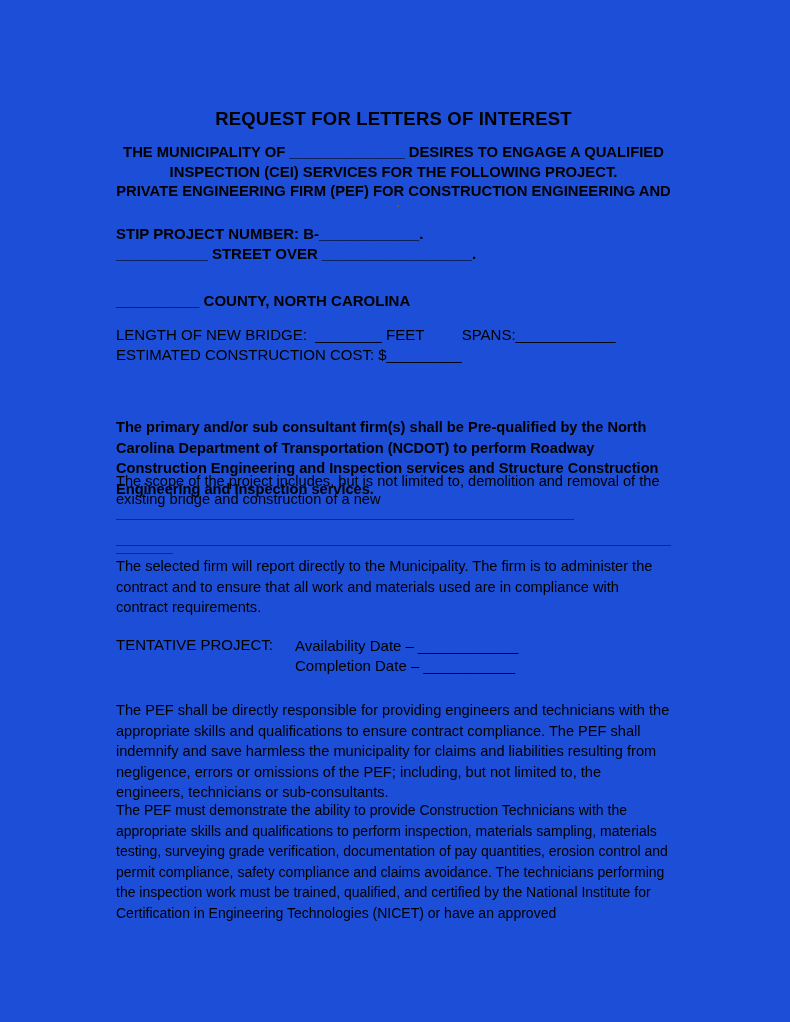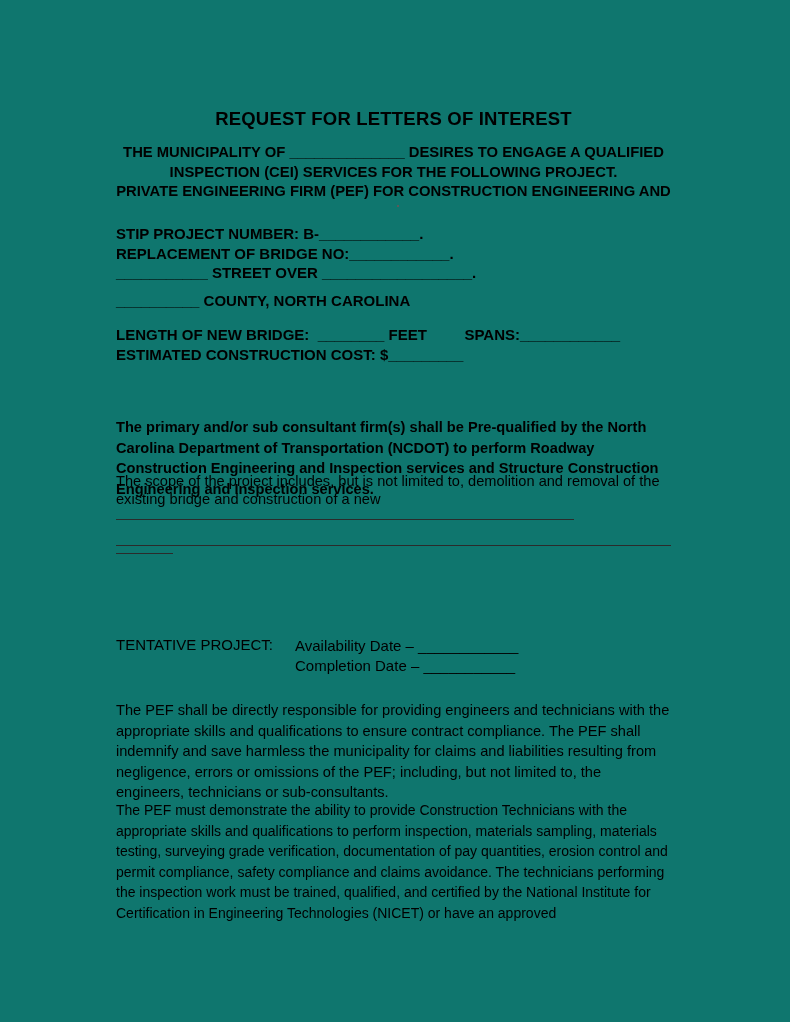--- a/index.html
+++ b/index.html
@@ -14,21 +14,21 @@
     font-family: "Liberation Sans", sans-serif;
     color: #000000;
     overflow: hidden;
   }
 
   .page {
     position: absolute;
     left: 0; top: 0;
     width: 790px;
     height: 1022px;
-    background: #0f766e;
+    background: #1d4ed8;
   }
 
   
   .col {
     position: absolute;
     left: 116px;
     width: 555px;
   }
 
   .doc-title {
@@ -65,21 +65,21 @@
 
   .county-line {
     top: 292px;
     font-size: 15px;
     font-weight: bold;
   }
 
   .measure-block {
     top: 325px;
     font-size: 15px;
-    font-weight: bold;
+    font-weight: normal;
     line-height: 19.5px;
   }
 
   .prequal {
     top: 391px;
     font-size: 14.6px;
     font-weight: bold;
     line-height: 20.5px;
     margin-top: 26px;
   }
@@ -153,39 +153,39 @@
   <div class="col intro">
     <span class="line">THE MUNICIPALITY OF ______________ DESIRES TO ENGAGE A QUALIFIED</span>
     <span class="line">INSPECTION (CEI) SERVICES FOR THE FOLLOWING PROJECT.</span>
     <span class="line">PRIVATE ENGINEERING FIRM (PEF) FOR CONSTRUCTION ENGINEERING AND</span>
   </div>
 
   <div class="stray-dot"></div>
 
   <div class="col project-block">
     <span class="line">STIP PROJECT NUMBER: B-____________.</span>
-    <span class="line">REPLACEMENT OF BRIDGE NO:____________.</span>
     <span class="line">___________ STREET OVER __________________.</span>
   </div>
 
   <div class="col county-line">__________ COUNTY,  NORTH CAROLINA</div>
 
   <div class="col measure-block">
     <span class="line">LENGTH OF NEW BRIDGE:  ________ FEET         SPANS:____________</span>
     <span class="line">ESTIMATED CONSTRUCTION COST: $_________</span>
   </div>
 
   <div class="col prequal">The primary and/or sub consultant firm(s) shall be Pre-qualified by the North Carolina Department of Transportation (NCDOT) to perform Roadway Construction Engineering and Inspection services and Structure Construction Engineering and Inspection services.</div>
 
   <div class="col scope">The scope of the project includes, but is not limited to, demolition and removal of the existing bridge and construction of a new</div>
 
   <div class="rule rule-long"></div>
   <div class="rule rule-full"></div>
   <div class="rule rule-short"></div>
 
+  <div class="col selected-firm">The selected firm will report directly to the Municipality. The firm is to administer the contract and to ensure that all work and materials used are in compliance with contract requirements.</div>
 
   <div class="schedule-label">TENTATIVE PROJECT:</div>
   <div class="schedule-items">
     <span class="line">Availability Date – ____________</span>
     <span class="line">Completion Date – ___________</span>
   </div>
 
   <div class="col para-pef-1">The PEF shall be directly responsible for providing engineers and technicians with the appropriate skills and qualifications to ensure contract compliance.  The PEF shall indemnify and save harmless the municipality for claims and liabilities resulting from negligence, errors or omissions of the PEF; including, but not limited to, the engineers, technicians or sub-consultants.</div>
 
   <div class="col para-pef-2">The PEF must demonstrate the ability to provide Construction Technicians with the appropriate skills and qualifications to perform inspection, materials sampling, materials testing, surveying grade verification, documentation of pay quantities, erosion control and permit compliance, safety compliance and claims avoidance. The technicians performing the inspection work must be trained, qualified, and certified by the National Institute for Certification in Engineering Technologies (NICET) or have an approved</div>

